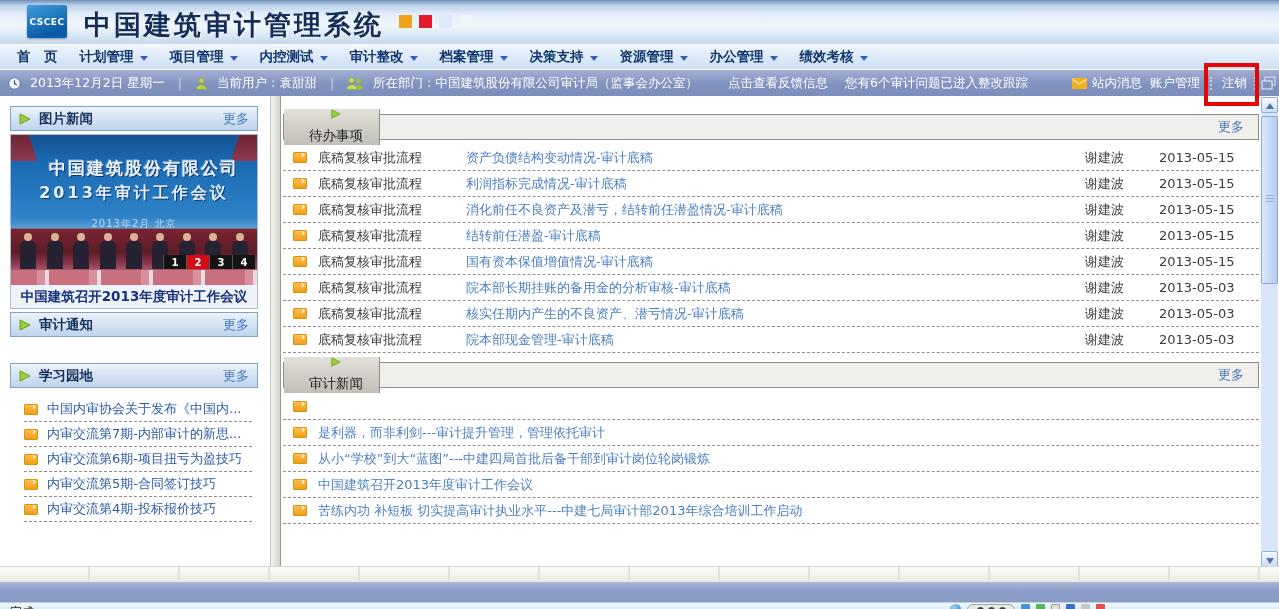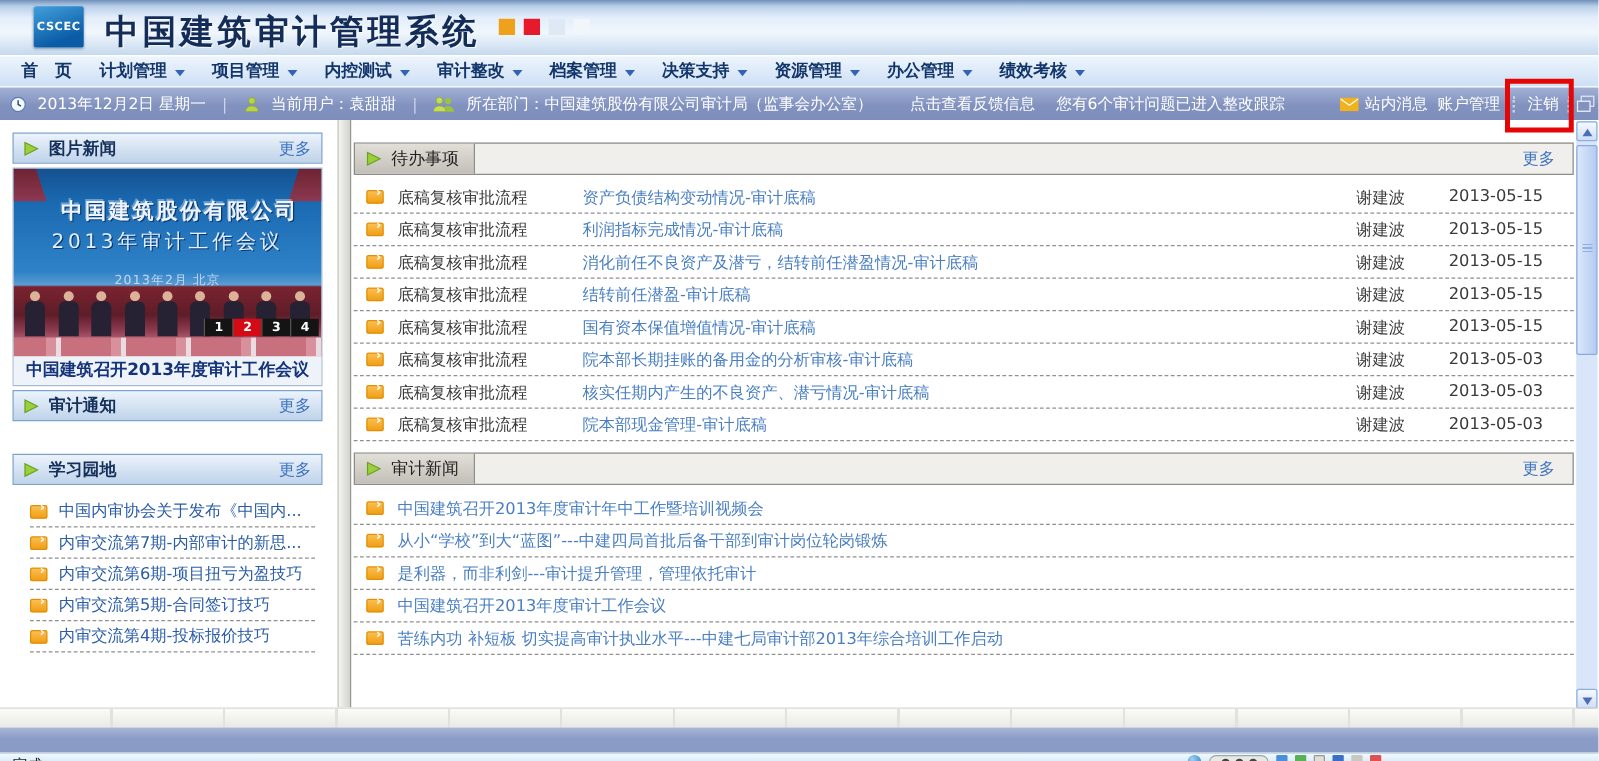--- a/index.html
+++ b/index.html
@@ -51,21 +51,21 @@
   .more-link { margin-left:auto; color:#3f74c0; font-size:13px; cursor:pointer; }
 
   .photo-block { width:248px; border:1px solid #a9bcd2; margin-top:3px; background:#fff; }
   .photo { position:relative; width:246px; height:150px; overflow:hidden;
     background:linear-gradient(180deg,#15518f 0,#1a6ab2 18%,#2f82c8 55%,#5b9dd2 62%,#7a2330 63%,#5e1d28 78%,#8d3a50 86%,#c27585 94%,#d28a97 100%); }
   .photo .corner { position:absolute; top:0; width:34px; height:26px; background:linear-gradient(#7e1b22,#a03040); opacity:.85; }
   .photo .corner.l { left:0; transform:skewX(18deg) translateX(-12px); }
   .photo .corner.r { right:0; transform:skewX(-18deg) translateX(12px); }
   .banner-line1 { position:absolute; left:0; right:0; top:22px; text-align:center; font-size:17px; font-weight:bold;
     color:#eef4ff; letter-spacing:2px; text-shadow:1px 1px 0 #0a3a70,-1px -1px 0 rgba(255,255,255,.35);padding-left:20px; }
-  .banner-line2 { position:absolute; left:0; right:0; top:48px; text-align:center; font-size:16px; font-weight:normal;
+  .banner-line2 { position:absolute; left:0; right:0; top:48px; text-align:center; font-size:16px; font-weight:bold;
     color:#e6efff; letter-spacing:3px; text-shadow:1px 1px 0 #0a3a70; }
   .banner-sub { position:absolute; left:0; right:0; top:82px; text-align:center; font-size:10px; color:#d3e4f6; opacity:.85; letter-spacing:1px; }
   .people-row { position:absolute; left:0; right:0; bottom:14px; height:40px; display:flex; justify-content:space-around; padding:0 4px; }
   .person { position:relative; width:20px; height:40px; }
   .person::before { content:""; position:absolute; left:6px; top:2px; width:8px; height:8px; border-radius:50%; background:#dcb39a; }
   .person::after { content:""; position:absolute; left:2px; top:10px; width:16px; height:28px; border-radius:5px 5px 0 0; background:#262233; }
   .table-strip { position:absolute; left:0; right:0; bottom:0; height:15px;
     background:repeating-linear-gradient(90deg,#c8707e 0 26px,#d8909c 26px 34px,#e8dce0 34px 38px,#c8707e 38px 52px); }
   .pager { position:absolute; right:2px; bottom:16px; display:flex; }
   .page-btn { width:23px; height:14px; background:#141414; color:#fff; font-size:10px; font-weight:bold;
@@ -83,22 +83,22 @@
   .doc-icon { flex:0 0 auto; width:14px; height:11px; border-radius:2px; position:relative;
     background:linear-gradient(#fcc257,#ef9c10); box-shadow:inset 0 0 0 1px #e08f08; }
   .doc-icon::after { content:"›"; position:absolute; right:2px; top:-3px; color:#fff; font-size:10px; font-weight:bold; }
 
   .splitter { position:absolute; left:270px; top:96px; width:11px; height:470px;
     background:linear-gradient(90deg,#f5f5f1,#d2d2cc); border-left:1px solid #c2c2bc; border-right:1px solid #9a9a94; }
 
   
   .main { position:absolute; left:283px; top:114px; width:976px; }
   .box-header { height:26px; width:100%; border:1px solid #8c8c8c; background:#f0efeb; display:flex; align-items:center; }
-  .box-tab { width:96px; height:24px; background:linear-gradient(#e2dfd8,#c2bfb8); border-right:1px solid #8c8c8c;
-    display:flex; align-items:center; padding-left:9px; gap:8px; color:#222; font-size:13.5px; }
+  .box-tab { width:96px; height:36px; background:linear-gradient(#e2dfd8,#c2bfb8); border-right:1px solid #8c8c8c;
+    display:flex; align-items:center; padding-left:9px; gap:8px; color:#222; font-size:13.5px;flex-direction:column; }
   .box-more { margin-left:auto; margin-right:14px; color:#3f74c0; font-size:13px; cursor:pointer; }
   .rows { margin-top:5px; }
   .row { height:26px; display:flex; align-items:center; border-bottom:1px dashed #909090; font-size:13px; white-space:nowrap; }
   .row .doc-icon { margin-left:10px; }
   .row .type { width:148px; margin-left:11px; color:#3a3a3a; cursor:pointer; overflow:hidden; }
   .row .subject { flex:1; color:#4a7fc1; cursor:pointer; overflow:hidden; }
   .row .owner { width:74px; color:#3a3a3a; }
   .row .date { width:100px; color:#3a3a3a; }
   .news-header { margin-top:9px; }
   .news-rows { margin-top:6px; }
@@ -392,29 +392,28 @@
         <svg width="12" height="12" viewBox="0 0 12 12">
           <polygon points="1,1 11,6 1,11" fill="#9ccf3c" stroke="#69a21f"></polygon>
           </svg>
         <span>审计新闻</span>
       </div>
       <span class="box-more">更多</span>
     </div>
     <div class="rows news-rows" id="news-rows">
         <div class="row">
           <span class="doc-icon"></span>
-          <span class="news-link">中国建筑召开2013年度审计年中工作暨培训视频会</span>
+        </div>
+        <div class="row">
+          <span class="doc-icon"></span>
+          <span class="news-link">是利器，而非利剑---审计提升管理，管理依托审计</span>
         </div>
         <div class="row">
           <span class="doc-icon"></span>
           <span class="news-link">从小“学校”到大“蓝图”---中建四局首批后备干部到审计岗位轮岗锻炼</span>
-        </div>
-        <div class="row">
-          <span class="doc-icon"></span>
-          <span class="news-link">是利器，而非利剑---审计提升管理，管理依托审计</span>
         </div>
         <div class="row">
           <span class="doc-icon"></span>
           <span class="news-link">中国建筑召开2013年度审计工作会议</span>
         </div>
         <div class="row">
           <span class="doc-icon"></span>
           <span class="news-link">苦练内功 补短板 切实提高审计执业水平---中建七局审计部2013年综合培训工作启动</span>
         </div>
       </div>

